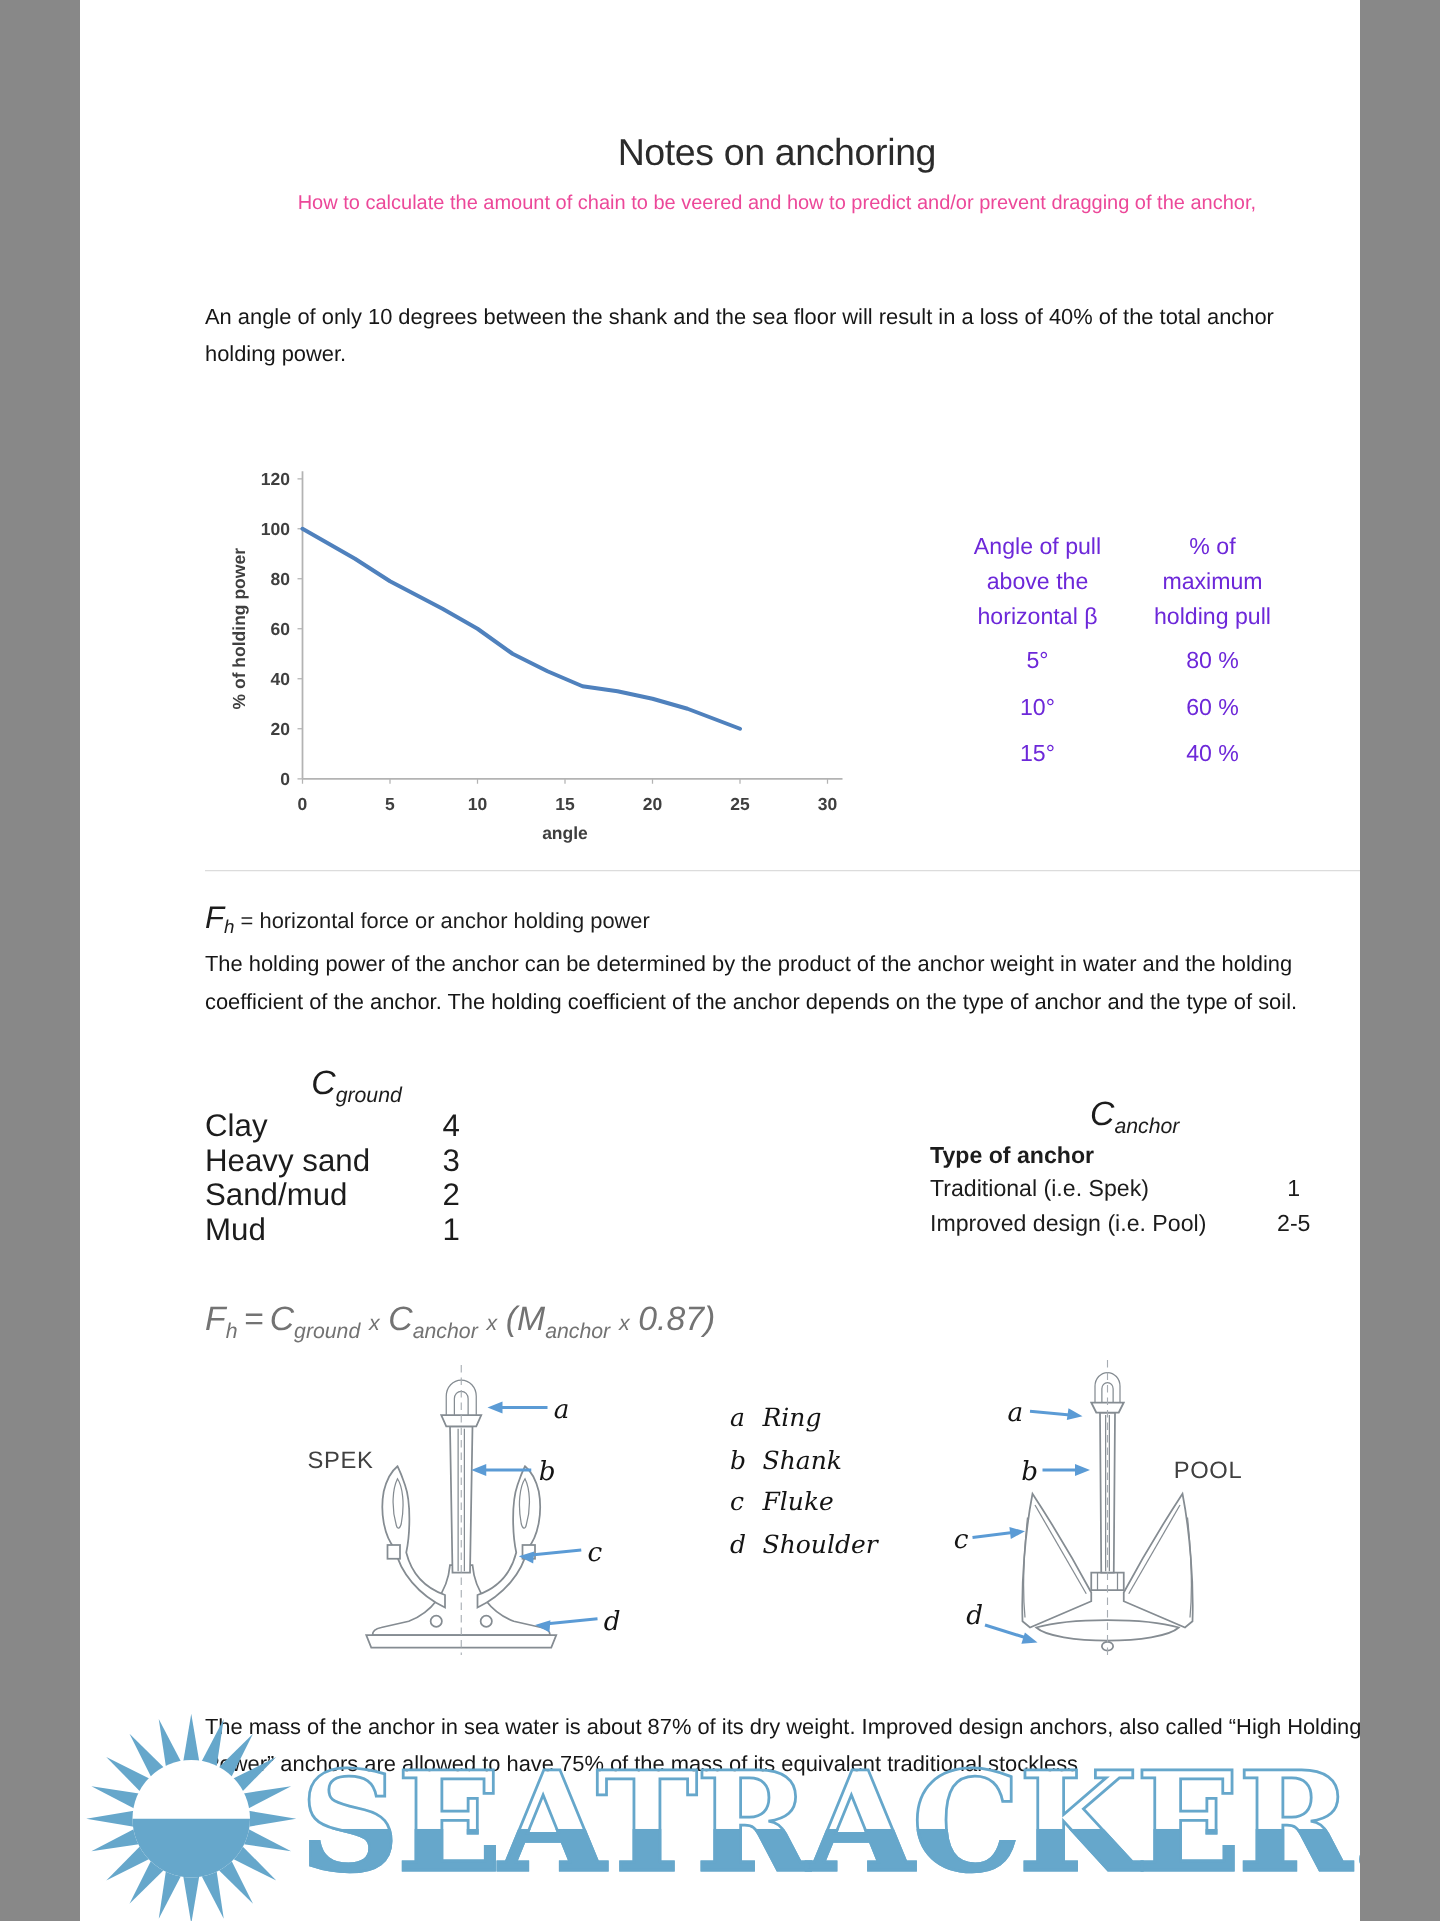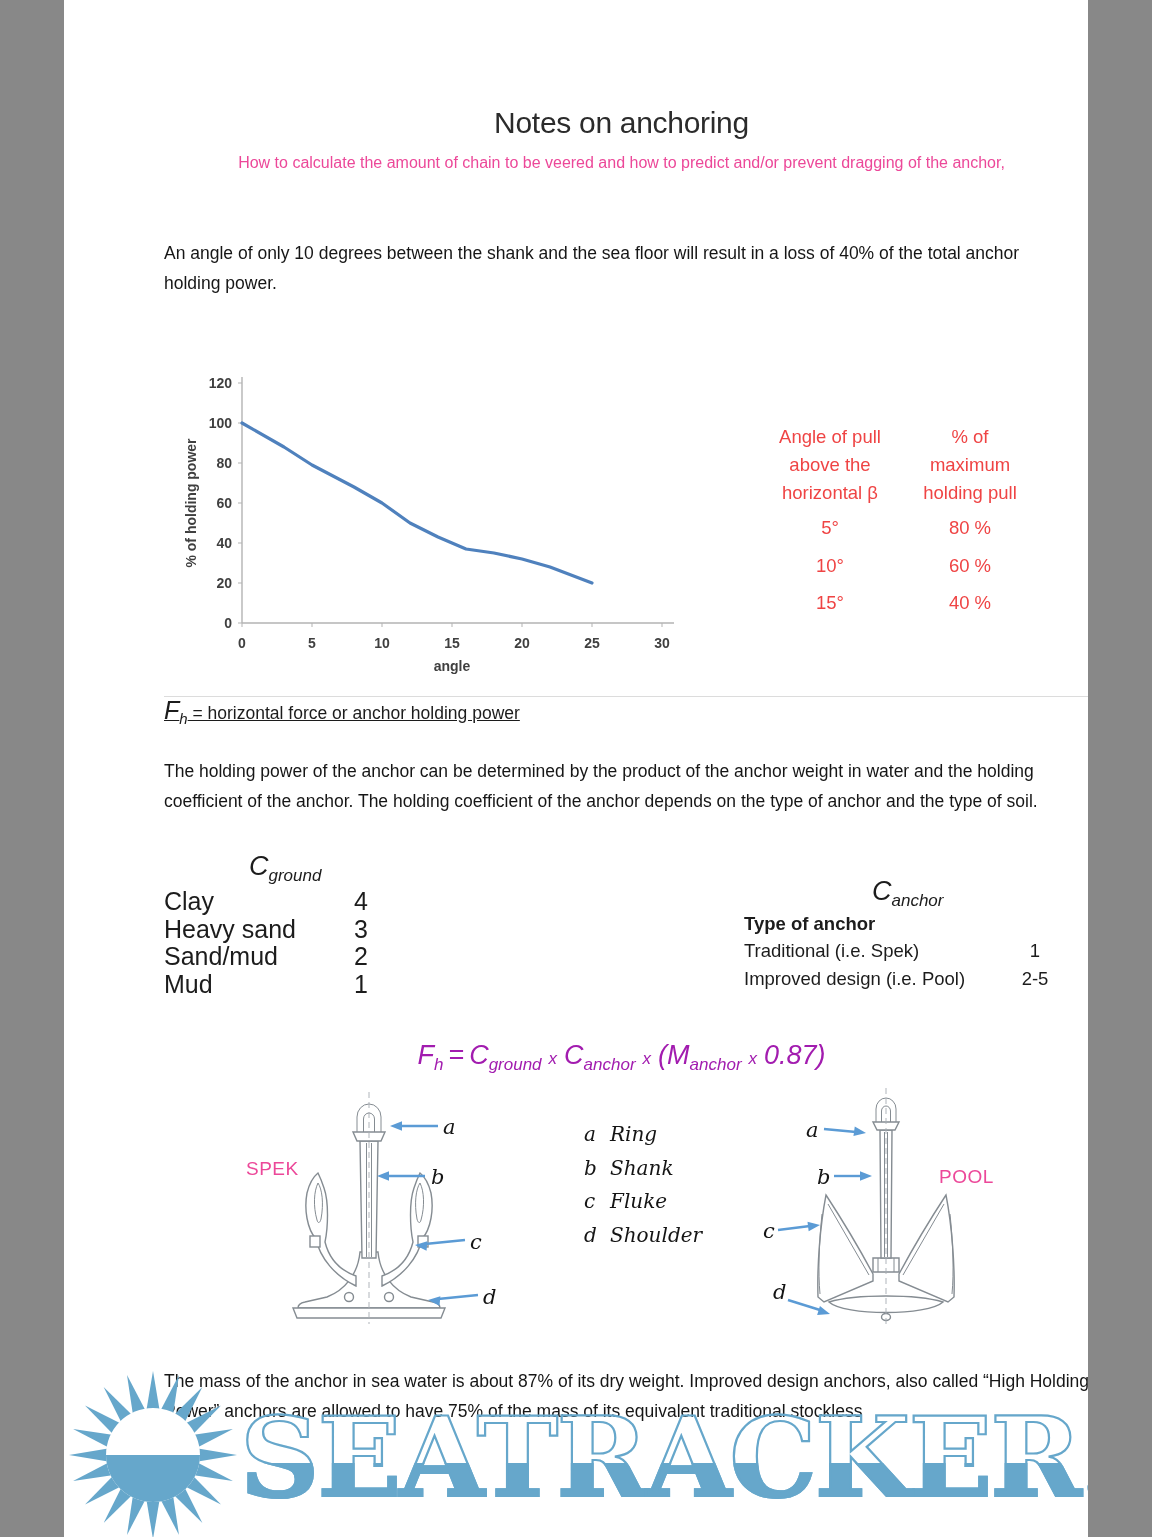--- a/index.html
+++ b/index.html
@@ -9,43 +9,43 @@
   .center-col{left:100px;width:915px;text-align:center;}
   .doc-title{top:106px;font-size:30px;color:#2b2b2b;letter-spacing:-.3px;}
   .doc-subtitle{top:150px;font-size:16px;color:#ec4899;line-height:26px;}
   .para{font-size:17.5px;line-height:30px;color:#161616;}
   #para1{left:100px;top:238px;width:912px;}
   #para2{left:100px;top:756px;width:912px;}
   #para3{left:100px;top:1366px;width:932px;z-index:1;}
   .chart-wrap{left:100px;top:365px;width:556px;height:332px;}
   svg text{font-family:"Liberation Sans",sans-serif;}
   .rule{left:100px;top:696px;width:940px;border-top:1px solid #dcdcdc;height:0;}
-  .fh-def{left:100px;top:696px;font-size:17.5px;text-decoration:underline;}
+  .fh-def{left:100px;top:720px;font-size:17.5px;}
   .fh-def .big{font-size:25px;font-style:italic;}
   .fh-def sub{font-size:15px;font-style:italic;}
   .cg-head{left:185px;top:851px;font-size:27px;font-style:italic;}
   .cg-head sub,.ca-head sub{font-size:17px;font-style:italic;}
   .cg-rows{left:100px;top:888px;width:240px;font-size:25px;line-height:27.5px;}
   .cg-row{display:grid;grid-template-columns:190px 40px;}
   .cg-row .val{text-align:left;}
   .ca-head{left:808px;top:876px;font-size:27px;font-style:italic;}
   .ca-sub{left:680px;top:910px;font-size:18.5px;line-height:27.5px;font-weight:bold;}
   .ca-rows{left:680px;top:937px;width:330px;font-size:18.5px;line-height:27.5px;}
   .ca-row{display:grid;grid-template-columns:262px 58px;}
   .ca-row .val{text-align:center;}
-  .pull-table{left:690px;top:423px;display:flex;font-size:18.5px;color:#ef4444;}
+  .pull-table{left:690px;top:423px;display:flex;font-size:18.5px;color:#6d28d9;}
   .pull-col1{width:152px;text-align:center;}
   .pull-col2{width:128px;text-align:center;}
   .pull-h{line-height:28px;}
   .pull-v{line-height:33.5px;margin-top:4px;}
-  .formula{left:100px;top:1040px;width:915px;text-align:center;font-size:27px;font-style:italic;color:#a21caf;}
+  .formula{left:100px;top:1040px;width:915px;text-align:left;font-size:27px;font-style:italic;color:#737373;}
   .formula sub{font-size:17px;}
   .formula .mul{font-size:17px;margin:0 7px;}
   .formula .sp{margin:0 5px;}
-  .anchor-name{font-size:19px;letter-spacing:.5px;color:#ec4899;}
+  .anchor-name{font-size:19px;letter-spacing:.5px;color:#404040;}
   .legend{left:520px;top:1122px;font-size:20px;font-style:italic;
           font-family:"DejaVu Serif",serif;color:#141414;}
   .legend-item{height:33.5px;display:flex;}
   .legend-key{width:26px;}
   .hand{font-style:italic;font-family:"DejaVu Serif",serif;font-size:21px;fill:#141414;}
   .arrow-line{stroke:var(--arrow);stroke-width:2.4;fill:none;}
   .arrow-head{fill:var(--arrow);stroke:none;}
   .draw{stroke:#858c92;stroke-width:1.4;fill:#ffffff;}
   .draw-l{stroke:#858c92;stroke-width:1;fill:none;}
   .cline{stroke:#a7adb3;stroke-width:.9;stroke-dasharray:6 4;fill:none;}

